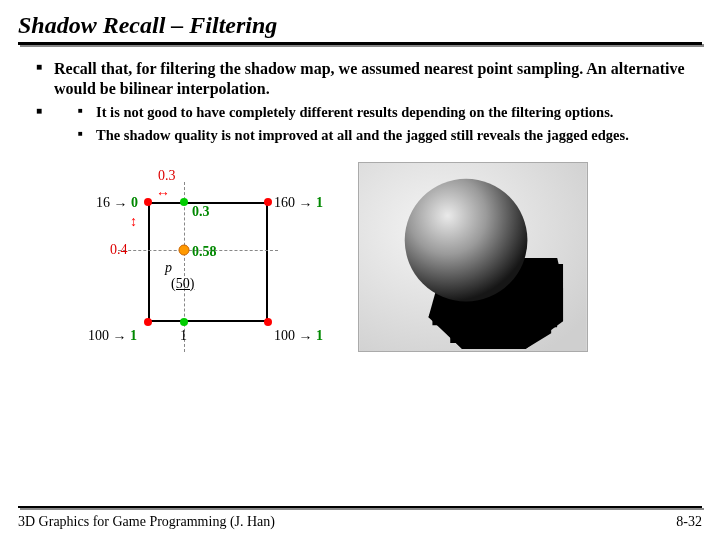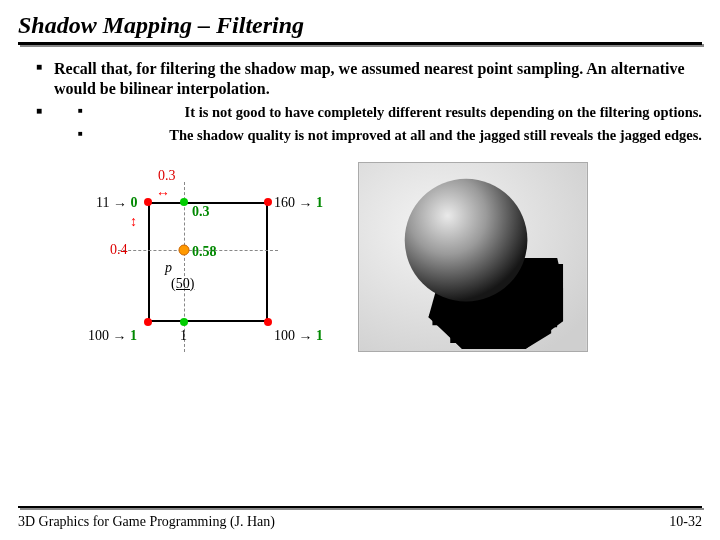--- a/index.html
+++ b/index.html
@@ -47,21 +47,20 @@
     content: "■";
     position: absolute;
     left: 0; top: 2px;
     font-size: 10px;
   }
   ul.lvl2 {
     list-style: none;
     padding-left: 24px;
     margin-top: 2px;
     font-size: 14.5px;
-    text-align: right;
   }
   ul.lvl2 > li {
     position: relative;
     padding-left: 18px;
     margin-bottom: 4px;
     line-height: 1.25;
   }
   ul.lvl2 > li::before {
     content: "■";
     position: absolute;
@@ -124,21 +123,21 @@
   .footer-row {
     display: flex;
     justify-content: space-between;
     font-size: 14px;
   }
 </style>
 </head>
 <body>
 
 <div class="slide">
-  <div class="title">Shadow Mapping – Filtering</div>
+  <div class="title">Shadow Recall – Filtering</div>
   <hr class="title-rule">
 
   <div class="content">
     <ul class="lvl1">
       <li>Recall that, for filtering the shadow map, we assumed nearest point sampling. An alternative would be bilinear interpolation.</li>
       <li>
         <ul class="lvl2">
           <li>It is not good to have completely different results depending on the filtering options.</li>
           <li>The shadow quality is not improved at all and the jagged still reveals the jagged edges.</li>
         </ul>
@@ -167,21 +166,21 @@
         <div class="dot green" style="left:106px; top:40px;"></div>
         <div class="dot red" style="left:70px; top:160px;"></div>
         <div class="dot red" style="left:190px; top:160px;"></div>
         <div class="dot green" style="left:106px; top:160px;"></div>
         <div class="dot orange" style="left:106px; top:88px;"></div>
 
         <div class="lbl it" style="left:87px; top:98px;">p</div>
         <div class="lbl" style="left:93px; top:114px;text-decoration:underline;">(50)</div>
 
         <div class="lbl" style="left:18px; top:33px;">
-          <span class="map">11</span> <span class="arrowc">→</span> <span class="res">0</span>
+          <span class="map">16</span> <span class="arrowc">→</span> <span class="res">0</span>
         </div>
         <div class="lbl" style="left:196px; top:33px;">
           <span class="map">160</span> <span class="arrowc">→</span> <span class="res">1</span>
         </div>
         <div class="lbl" style="left:10px; top:166px;">
           <span class="map">100</span> <span class="arrowc">→</span> <span class="res">1</span>
         </div>
         <div class="lbl" style="left:196px; top:166px;">
           <span class="map">100</span> <span class="arrowc">→</span> <span class="res">1</span>
         </div>
@@ -210,16 +209,16 @@
         </svg>
       </div>
 
     </div>
   </div>
 
   <div class="footer">
     <hr class="footer-rule">
     <div class="footer-row">
       <span>3D Graphics for Game Programming (J. Han)</span>
-      <span>10-32</span>
+      <span>8-32</span>
     </div>
   </div>
 </div>
 
 </body></html>

